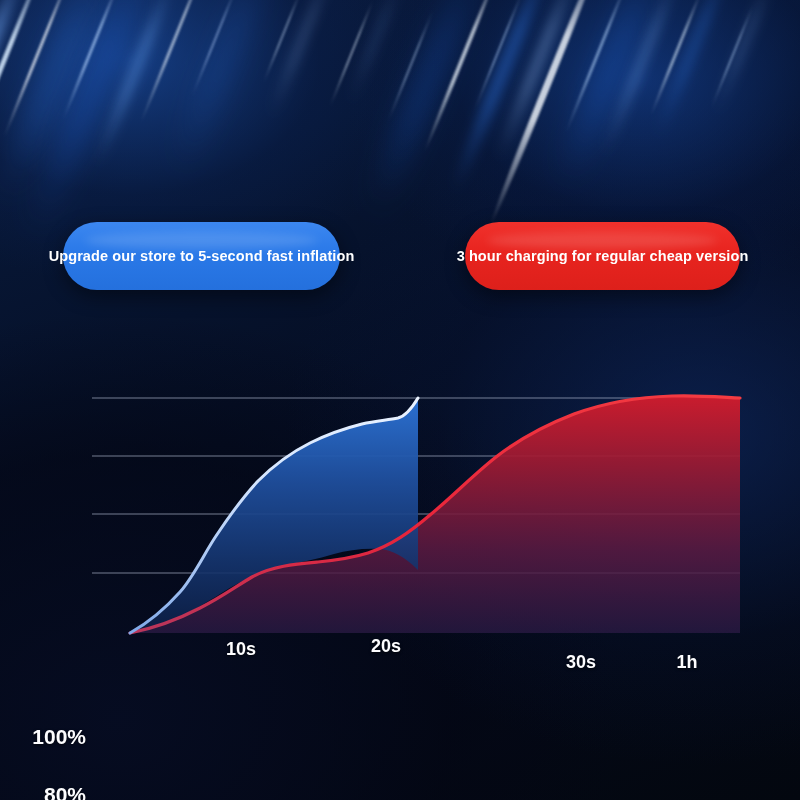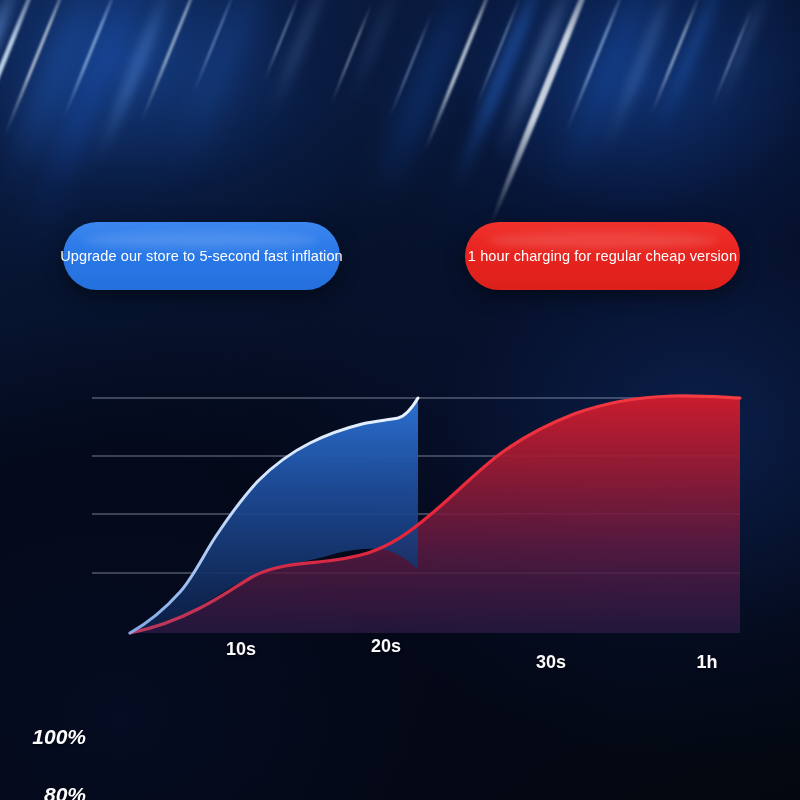--- a/index.html
+++ b/index.html
@@ -24,21 +24,21 @@
     position:absolute;transform-origin:top left;
     transform:rotate(22deg);
     border-radius:50%;
     filter:blur(1.2px);
   }
   .streak.soft{filter:blur(6px);}
   .streak.vsoft{filter:blur(14px);}
   
   .badge{
     position:absolute;display:flex;align-items:center;justify-content:center;
-    border-radius:40px;color:#fff;font-weight:400;letter-spacing:0.1px;
+    border-radius:40px;color:#fff;font-weight:700;letter-spacing:0.1px;
     text-align:center;white-space:nowrap;
     box-shadow:0 6px 20px rgba(0,0,0,0.45);
   }
   #badge-blue{
     left:63px;top:222px;width:277px;height:68px;font-size:14.5px;
     background:linear-gradient(180deg,#3c87f0 0%, #2a79e8 45%, #2470dd 100%);
   }
   #badge-red{
     left:465px;top:222px;width:275px;height:68px;font-size:14.5px;
     background:linear-gradient(180deg,#f0312c 0%, #e8241f 45%, #dd201b 100%);
@@ -48,21 +48,21 @@
     border-radius:50%;background:rgba(255,255,255,0.13);filter:blur(4px);
     pointer-events:none;
   }
   
   #chart{position:absolute;left:0;top:340px;width:800px;height:330px;}
   #chart svg{display:block;}
   .ylabel,.xlabel{
     position:absolute;color:#fdfdff;font-weight:700;
     text-shadow:0 1px 3px rgba(0,0,0,0.7);
   }
-  .ylabel{font-size:21px;text-align:right;font-style:italic;}
+  .ylabel{font-size:21px;text-align:right;}
   .xlabel{font-size:18px;text-align:center;}
 </style>
 </head>
 <body>
 
 <div id="stage">
 
   <div class="streaks" id="streaks">
       <div class="streak soft" style="left: 20px; top: -40px; height: 230px; width: 10px; background: linear-gradient(rgba(255, 255, 255, 0) 0%, rgba(120, 175, 255, 0.7) 32%, rgba(120, 175, 255, 0.7) 62%, rgba(255, 255, 255, 0) 100%);"></div>
       <div class="streak" style="left: 46px; top: -50px; height: 300px; width: 5px; background: linear-gradient(rgba(255, 255, 255, 0) 0%, rgba(215, 235, 255, 0.85) 32%, rgba(215, 235, 255, 0.85) 62%, rgba(255, 255, 255, 0) 100%);"></div>
@@ -94,21 +94,21 @@
       <div class="streak soft" style="left: 770px; top: -25px; height: 150px; width: 4px; background: linear-gradient(rgba(255, 255, 255, 0) 0%, rgba(140, 185, 250, 0.4) 32%, rgba(140, 185, 250, 0.4) 62%, rgba(255, 255, 255, 0) 100%);"></div>
     </div>
 
   <div class="badge" id="badge-blue">
     <span class="sheen"></span>
     <span>Upgrade our store to 5-second fast inflation</span>
   </div>
 
   <div class="badge" id="badge-red">
     <span class="sheen"></span>
-    <span>1 hour charging for regular cheap version</span>
+    <span>3 hour charging for regular cheap version</span>
   </div>
 
   <div id="chart">
 
     <svg width="800" height="330" viewBox="0 0 800 330">
       <defs>
         <linearGradient id="blueFill" x1="0" y1="0" x2="0" y2="1">
           <stop offset="0%" stop-color="#2c72d4" stop-opacity="0.98"></stop>
           <stop offset="35%" stop-color="#1f4f9e" stop-opacity="0.95"></stop>
           <stop offset="70%" stop-color="#15356f" stop-opacity="0.9"></stop>
@@ -194,17 +194,17 @@
 
       <line x1="92" y1="18" x2="92" y2="293" stroke="url(#axisGrad)" stroke-width="2.4"></line>
       <line x1="92" y1="293" x2="750" y2="293" stroke="url(#axisGrad)" stroke-width="2.8"></line>
     </svg>
 
     <div class="ylabel" style="left:8px;top:385px;width:78px;">100%</div>
     <div class="ylabel" style="left:8px;top:443px;width:78px;">80%</div>
 
     <div class="xlabel" style="left:196px;top:299px;width:90px;">10s</div>
     <div class="xlabel" style="left:341px;top:296px;width:90px;">20s</div>
-    <div class="xlabel" style="left:506px;top:312px;width:90px;">30s</div>
-    <div class="xlabel" style="left:662px;top:312px;width:90px;">1h</div>
+    <div class="xlabel" style="left:506px;top:312px;width:90px;text-align:right;">30s</div>
+    <div class="xlabel" style="left:642px;top:312px;width:90px;">1h</div>
 
   </div>
 </div>
 
 </body></html>

